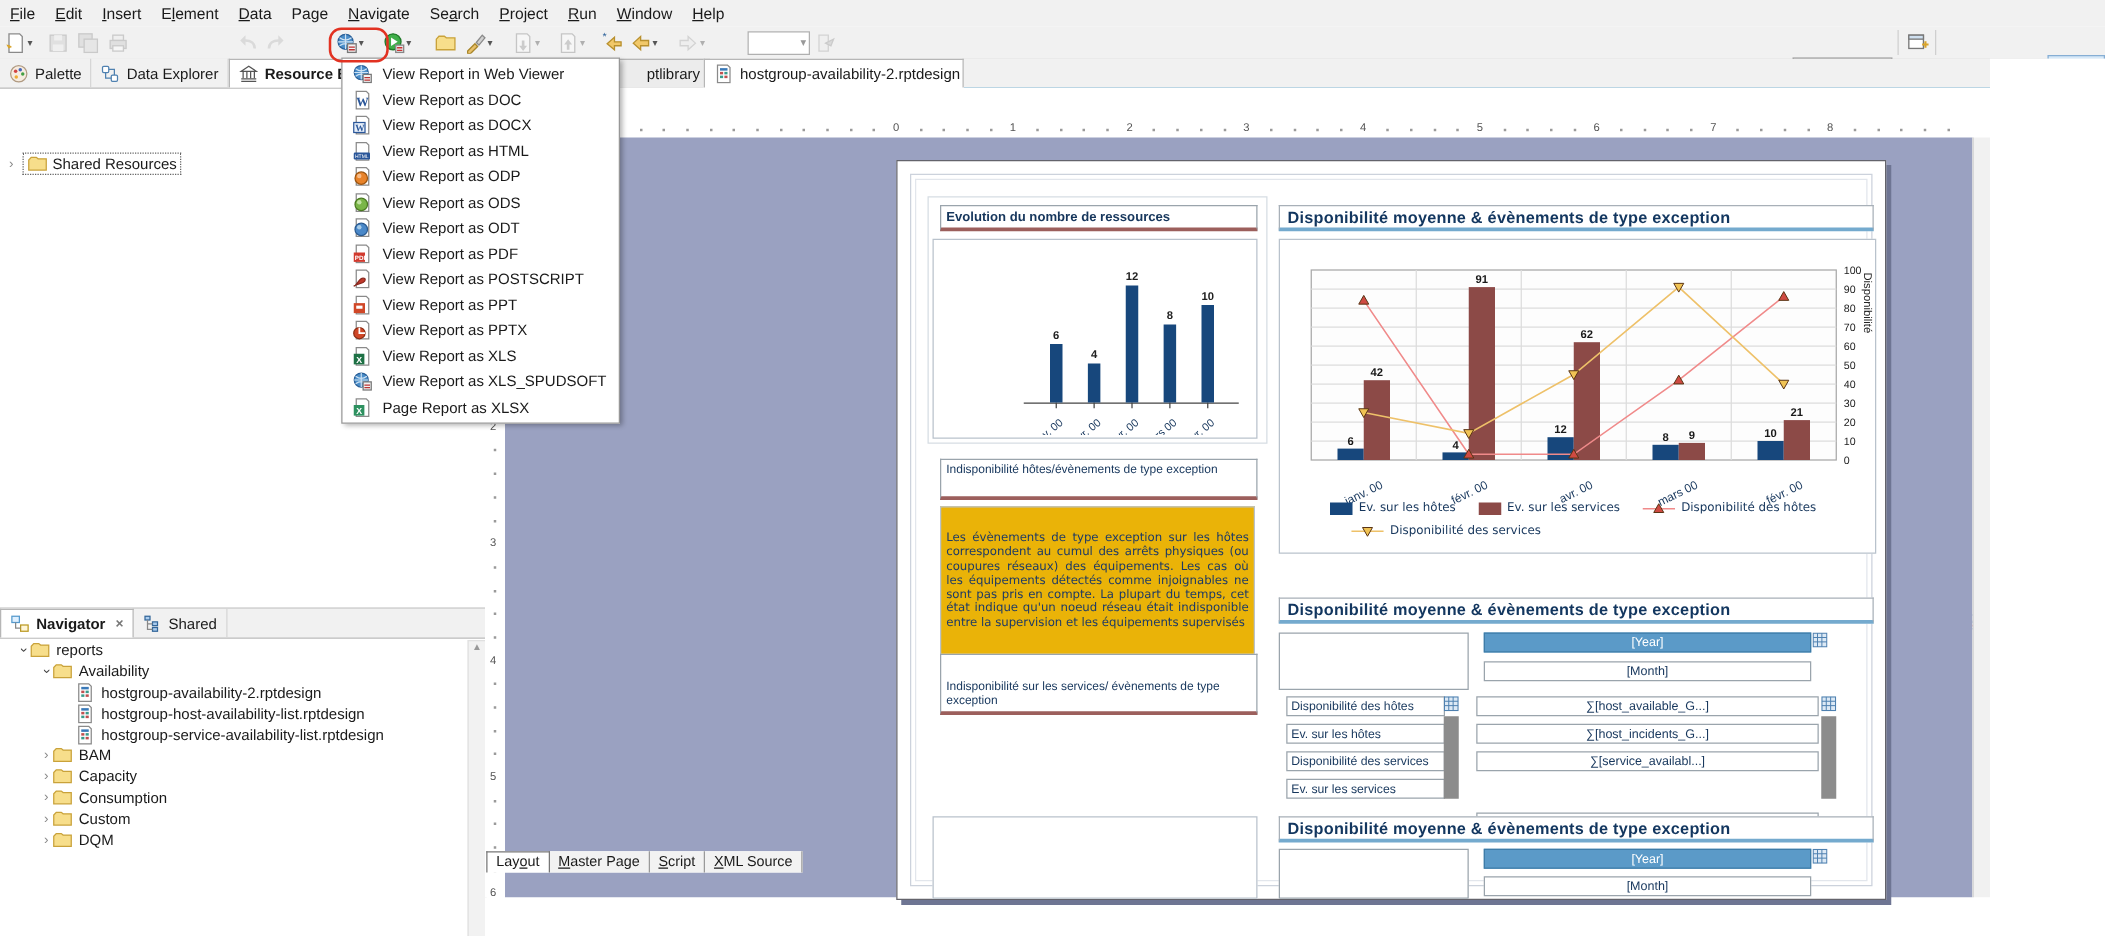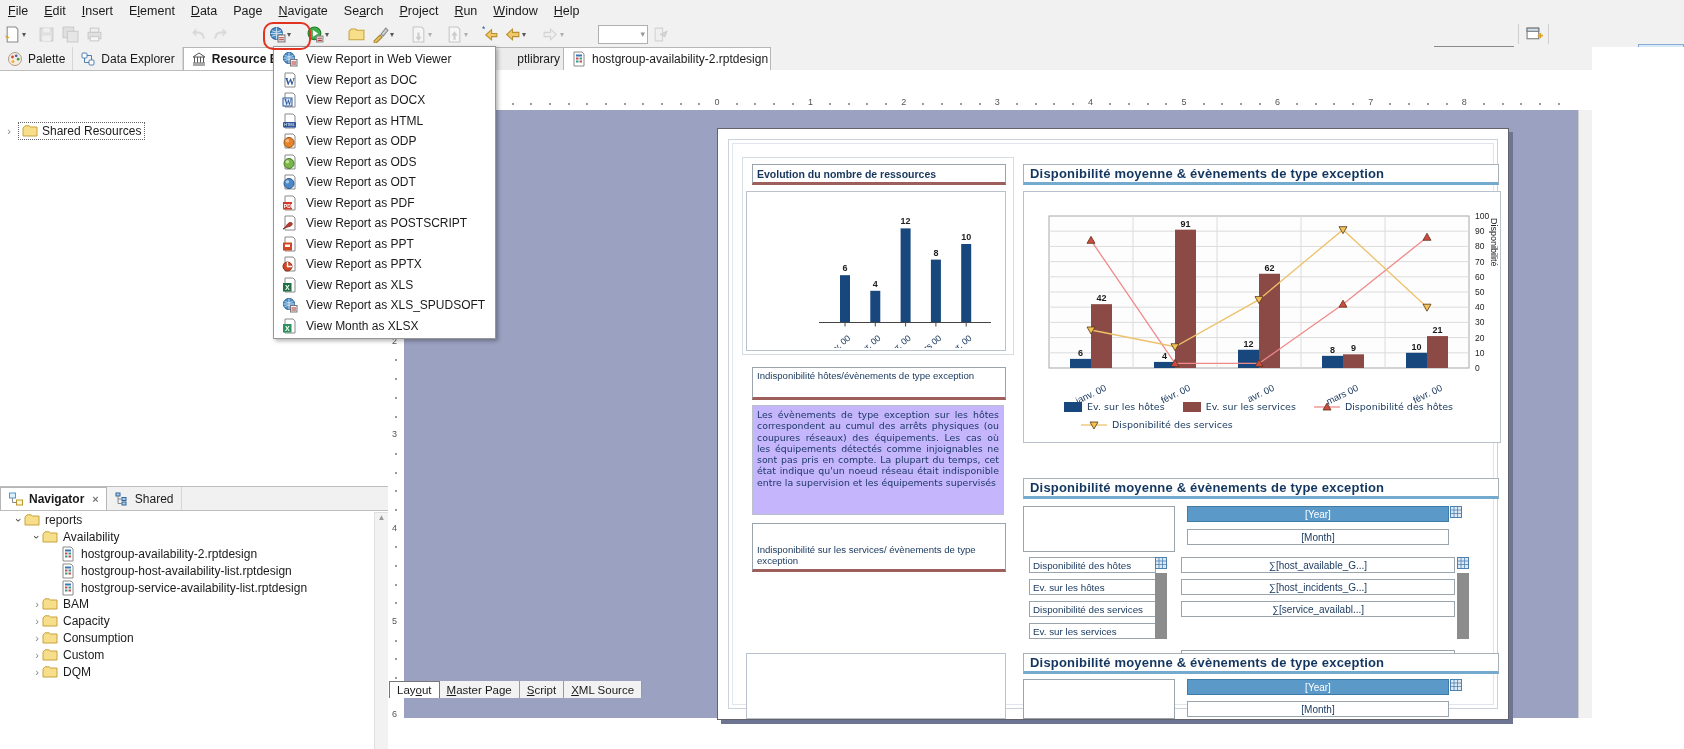--- a/index.html
+++ b/index.html
@@ -60,21 +60,21 @@
   #btabs{left:389px;top:681px;height:17px;display:flex;background:#fff;z-index:5;}
   .btab{display:flex;align-items:center;padding:0 7px;font-size:11.5px;border-right:1px solid #9a9a9a;background:#f2f2f2;white-space:nowrap;}
   .btab.active{background:#fff;border:1px solid #777;border-bottom:none;align-items:center;}
   .btab u{text-decoration:underline;}
   
   #page{left:717px;top:128px;width:790px;height:590px;background:#fff;border:1px solid #63636b;box-shadow:4px 4px 0 #6e7593;}
   .frame{position:absolute;border:1px solid #ccd2dc;}
   .rbox{position:absolute;border:1px solid #b9c2cc;background:#fff;}
   .rtitle{position:absolute;border:1px solid #9aa4ac;border-bottom:3px solid #9c5f5c;background:#fff;color:#16365c;display:flex;align-items:center;padding-left:4px;}
   .stitle{position:absolute;border:1px solid #a8b0b8;border-bottom:3px solid #74aace;background:#fff;color:#12365f;font-weight:bold;font-size:13px;display:flex;align-items:center;padding-left:6px;letter-spacing:.2px;}
-  .rbody{position:absolute;border:1px solid #b9c2cc;background:#c4b5fd;color:#1d3a66;font-size:9.4px;line-height:11.3px;padding:3px 4px;text-align:justify;font-family:"DejaVu Sans",sans-serif;}
+  .rbody{position:absolute;border:1px solid #b9c2cc;background:#eab308;color:#1d3a66;font-size:9.4px;line-height:11.3px;padding:19px 4px;text-align:justify;font-family:"DejaVu Sans",sans-serif;}
   .xt-year{position:absolute;background:#5b9ac8;border:1px solid #3e7ca8;color:#fff;font-size:10px;display:flex;align-items:center;justify-content:center;}
   .xt-cell{position:absolute;background:#fff;border:1px solid #9aa4ac;color:#16365c;font-size:10px;display:flex;align-items:center;justify-content:center;white-space:nowrap;overflow:hidden;}
   .xt-label{position:absolute;background:#fff;border:1px solid #9aa4ac;color:#16365c;font-size:9.8px;display:flex;align-items:center;padding-left:3px;white-space:nowrap;overflow:hidden;}
   .gridico{position:absolute;width:12px;height:12px;}
   .gridico svg{width:12px;height:12px;display:block;}
   .graybar{position:absolute;background:#8c8c8c;}
   .legend-row{position:absolute;display:flex;gap:18px;align-items:center;font-size:9.5px;color:#16365c;font-family:"DejaVu Sans",sans-serif;}
   .legend-item{display:flex;align-items:center;gap:5px;}
   .sw-bar{width:18px;height:10px;display:inline-block;}
   
@@ -942,15 +942,15 @@
       <span>View Report as XLS_SPUDSOFT</span>
     </div>
     <div class="vm-item">
       <span class="ic">
         <svg viewBox="0 0 16 16">
           <path d="M3 1h8l2 2v12H3z" fill="#fff" stroke="#8a8a8a"></path>
           <rect x="1" y="6" width="8.5" height="8.5" fill="#2e9160"></rect>
           <text x="3" y="13" font-size="7" font-weight="bold" fill="#fff">X</text>
         </svg>
       </span>
-      <span>View Month as XLSX</span>
+      <span>Page Report as XLSX</span>
     </div>
   </div>
 
 </body></html>

